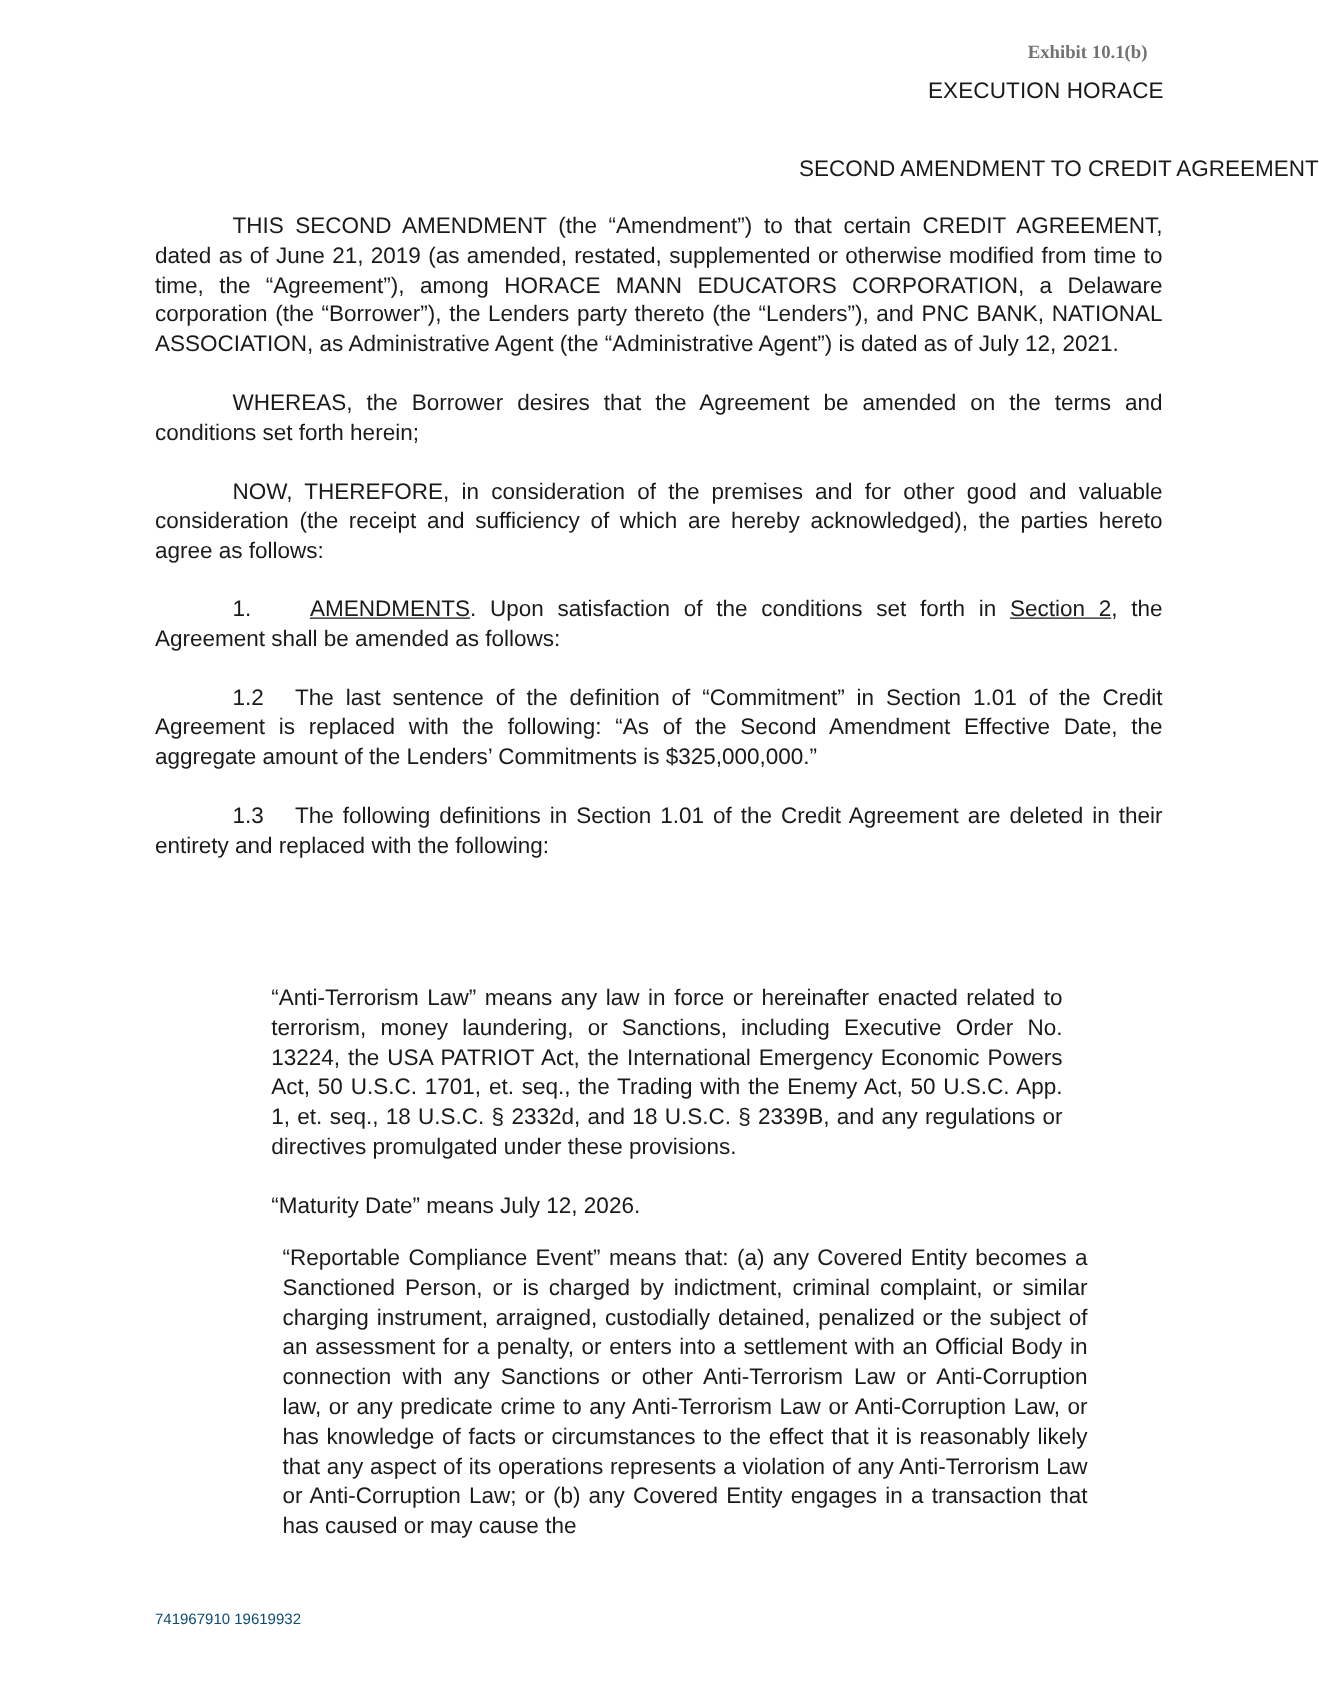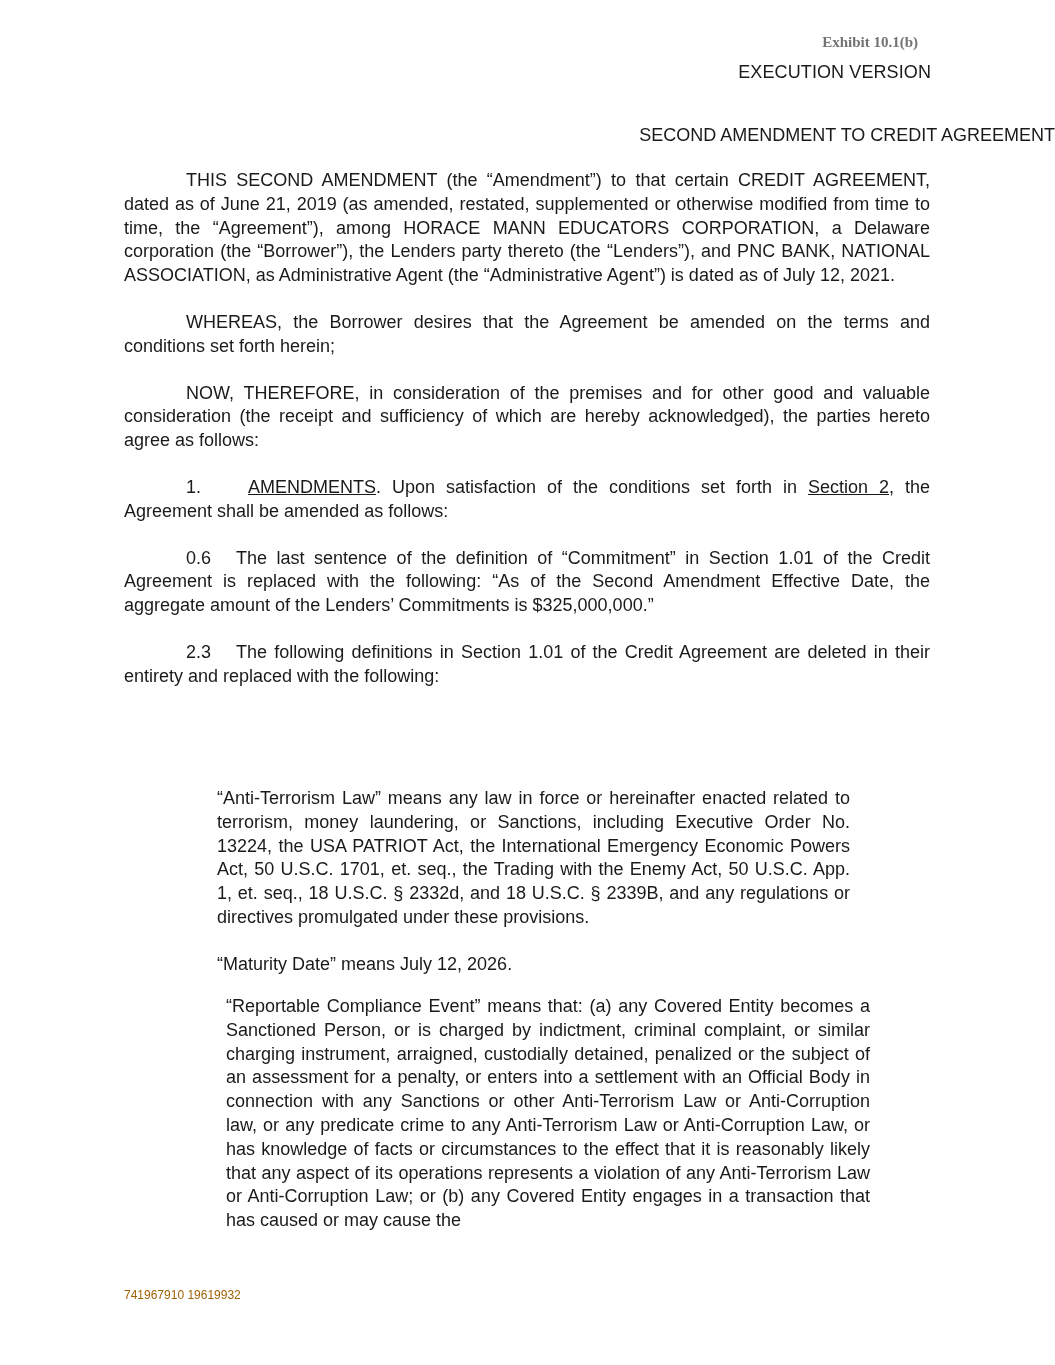--- a/index.html
+++ b/index.html
@@ -29,38 +29,38 @@
   .body p { margin: 0 0 23px 0; text-align: justify; text-indent: 62px; }
   .body p.num { text-indent: 62px; }
   .tab1 { display: inline-block; width: 62px; text-indent: 0; }
   .tab2 { display: inline-block; width: 50px; text-indent: 0; }
   .u { text-decoration: underline; }
   .defs { position: absolute; left: 217px; width: 644px; top: 787px; font-size: 18px; line-height: 23.8px; }
   .defs p { margin: 0 11px 23px 0; text-align: justify; }
   .defs2 { position: absolute; left: 226px; width: 644px; top: 995px; font-size: 18px; line-height: 23.8px; }
   .defs2 p { margin: 0; text-align: justify; }
   .footer {
-    position: absolute; top: 1288px; left: 124px; font-size: 12px; color: #a16207;
+    position: absolute; top: 1288px; left: 124px; font-size: 12px; color: #0c4a6e;
   }
 </style>
 </head>
 <body>
 
 <div class="exhibit">Exhibit 10.1(b)</div>
-<div class="exec">EXECUTION VERSION</div>
+<div class="exec">EXECUTION HORACE</div>
 
 <div class="title">SECOND AMENDMENT TO CREDIT AGREEMENT</div>
 
 <div class="body">
   <p>THIS SECOND AMENDMENT (the “Amendment”) to that certain CREDIT AGREEMENT, dated as of June 21, 2019 (as amended, restated, supplemented or otherwise modified from time to time, the “Agreement”), among HORACE MANN EDUCATORS CORPORATION, a Delaware corporation (the “Borrower”), the Lenders party thereto (the “Lenders”), and PNC BANK, NATIONAL ASSOCIATION, as Administrative Agent (the “Administrative Agent”) is dated as of July 12, 2021.</p>
   <p>WHEREAS, the Borrower desires that the Agreement be amended on the terms and conditions set forth herein;</p>
   <p>NOW, THEREFORE, in consideration of the premises and for other good and valuable consideration (the receipt and sufficiency of which are hereby acknowledged), the parties hereto agree as follows:</p>
   <p class="num"><span class="tab1">1.</span><span class="u">AMENDMENTS</span><span>.  Upon satisfaction of the conditions set forth in </span><span class="u">Section 2</span><span>, the Agreement shall be amended as follows:</span></p>
-  <p class="num"><span class="tab2">0.6</span><span>The last sentence of the definition of “Commitment” in Section 1.01 of the Credit Agreement is replaced with the following:  “As of the Second Amendment Effective Date, the aggregate amount of the Lenders’ Commitments is $325,000,000.”</span></p>
-  <p class="num"><span class="tab2">2.3</span><span>The following definitions in Section 1.01 of the Credit Agreement are deleted in their entirety and replaced with the following:</span></p>
+  <p class="num"><span class="tab2">1.2</span><span>The last sentence of the definition of “Commitment” in Section 1.01 of the Credit Agreement is replaced with the following:  “As of the Second Amendment Effective Date, the aggregate amount of the Lenders’ Commitments is $325,000,000.”</span></p>
+  <p class="num"><span class="tab2">1.3</span><span>The following definitions in Section 1.01 of the Credit Agreement are deleted in their entirety and replaced with the following:</span></p>
 </div>
 
 <div class="defs">
   <p>“Anti-Terrorism Law” means any law in force or hereinafter enacted related to terrorism, money laundering, or Sanctions, including Executive Order No. 13224, the USA PATRIOT Act, the International Emergency Economic Powers Act, 50 U.S.C. 1701, et. seq., the Trading with the Enemy Act, 50 U.S.C. App. 1, et. seq., 18 U.S.C. § 2332d, and 18 U.S.C. § 2339B, and any regulations or directives promulgated under these provisions.</p>
   <p>“Maturity Date” means July 12, 2026.</p>
 </div>
 <div class="defs2">
   <p>“Reportable Compliance Event” means that: (a) any Covered Entity becomes a Sanctioned Person, or is charged by indictment, criminal complaint, or similar charging instrument, arraigned, custodially detained, penalized or the subject of an assessment for a penalty, or enters into a settlement with an Official Body in connection with any Sanctions or other Anti-Terrorism Law or Anti-Corruption law, or any predicate crime to any Anti-Terrorism Law or Anti-Corruption Law, or has knowledge of facts or circumstances to the effect that it is reasonably likely that any aspect of its operations represents a violation of any Anti-Terrorism Law or Anti-Corruption Law; or (b) any Covered Entity engages in a transaction that has caused or may cause the</p>
 </div>
 

